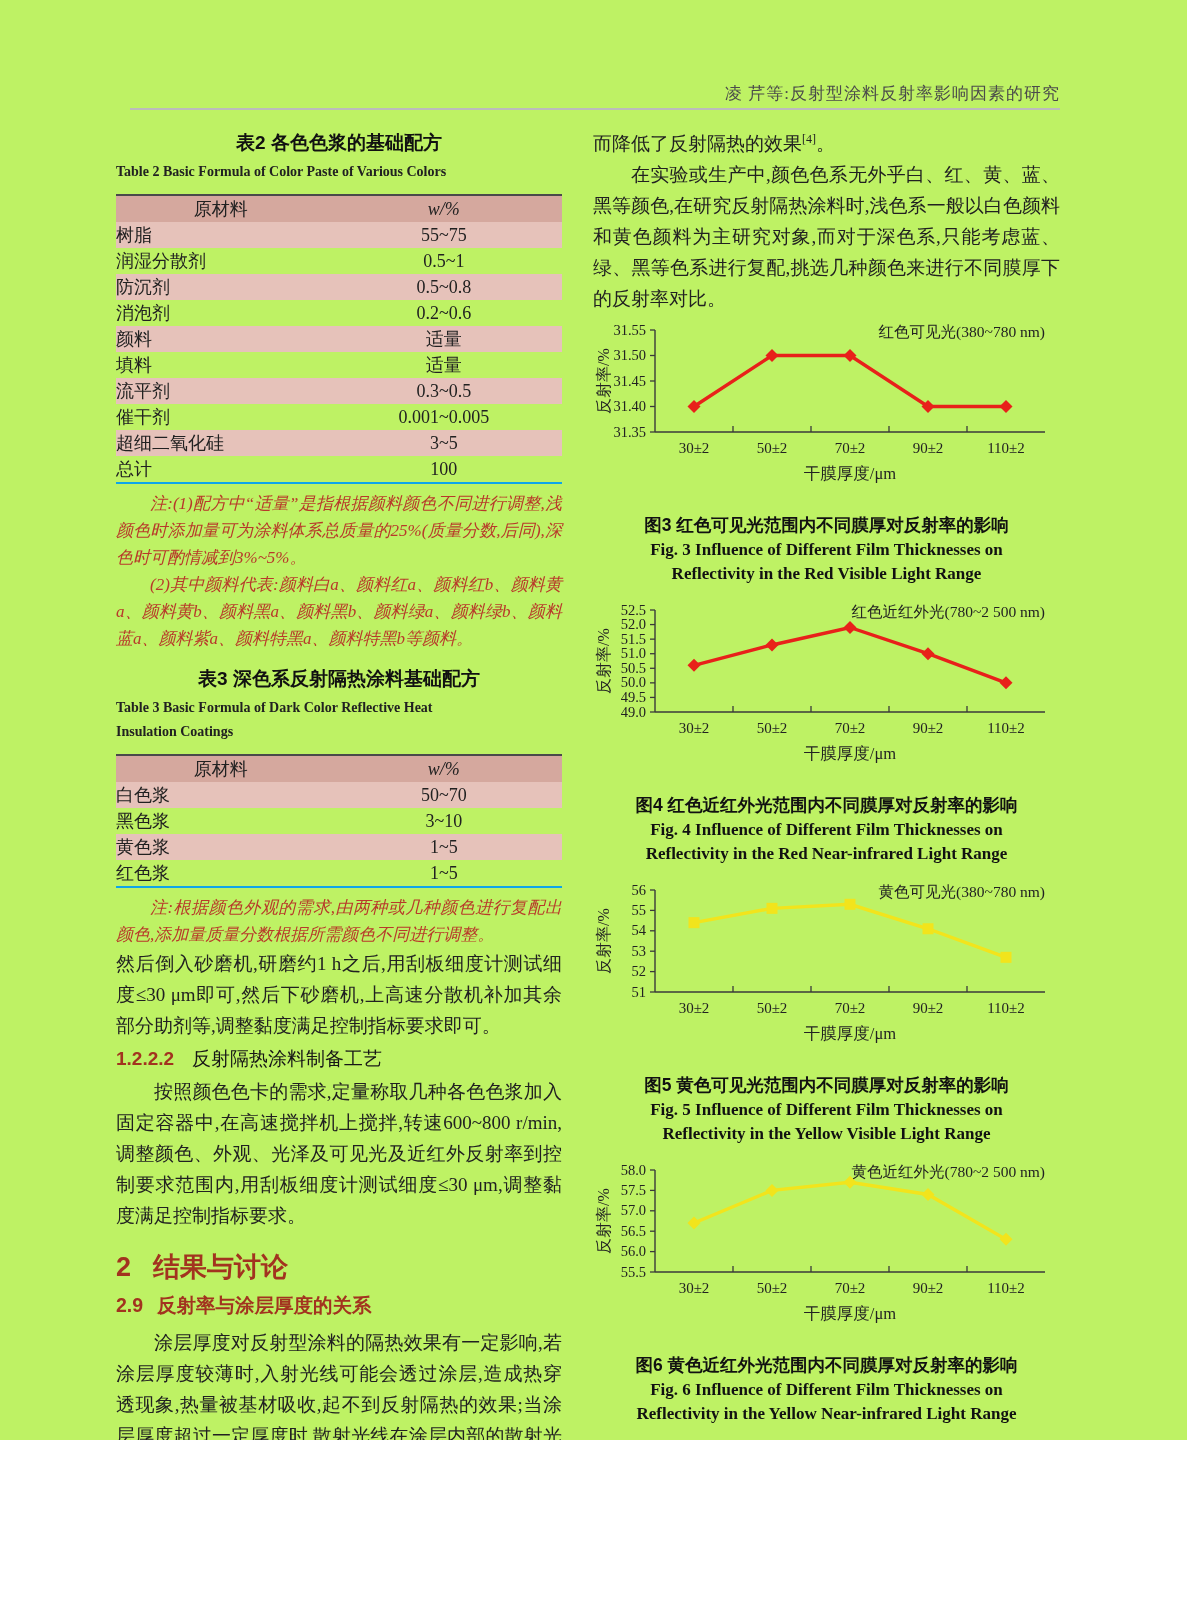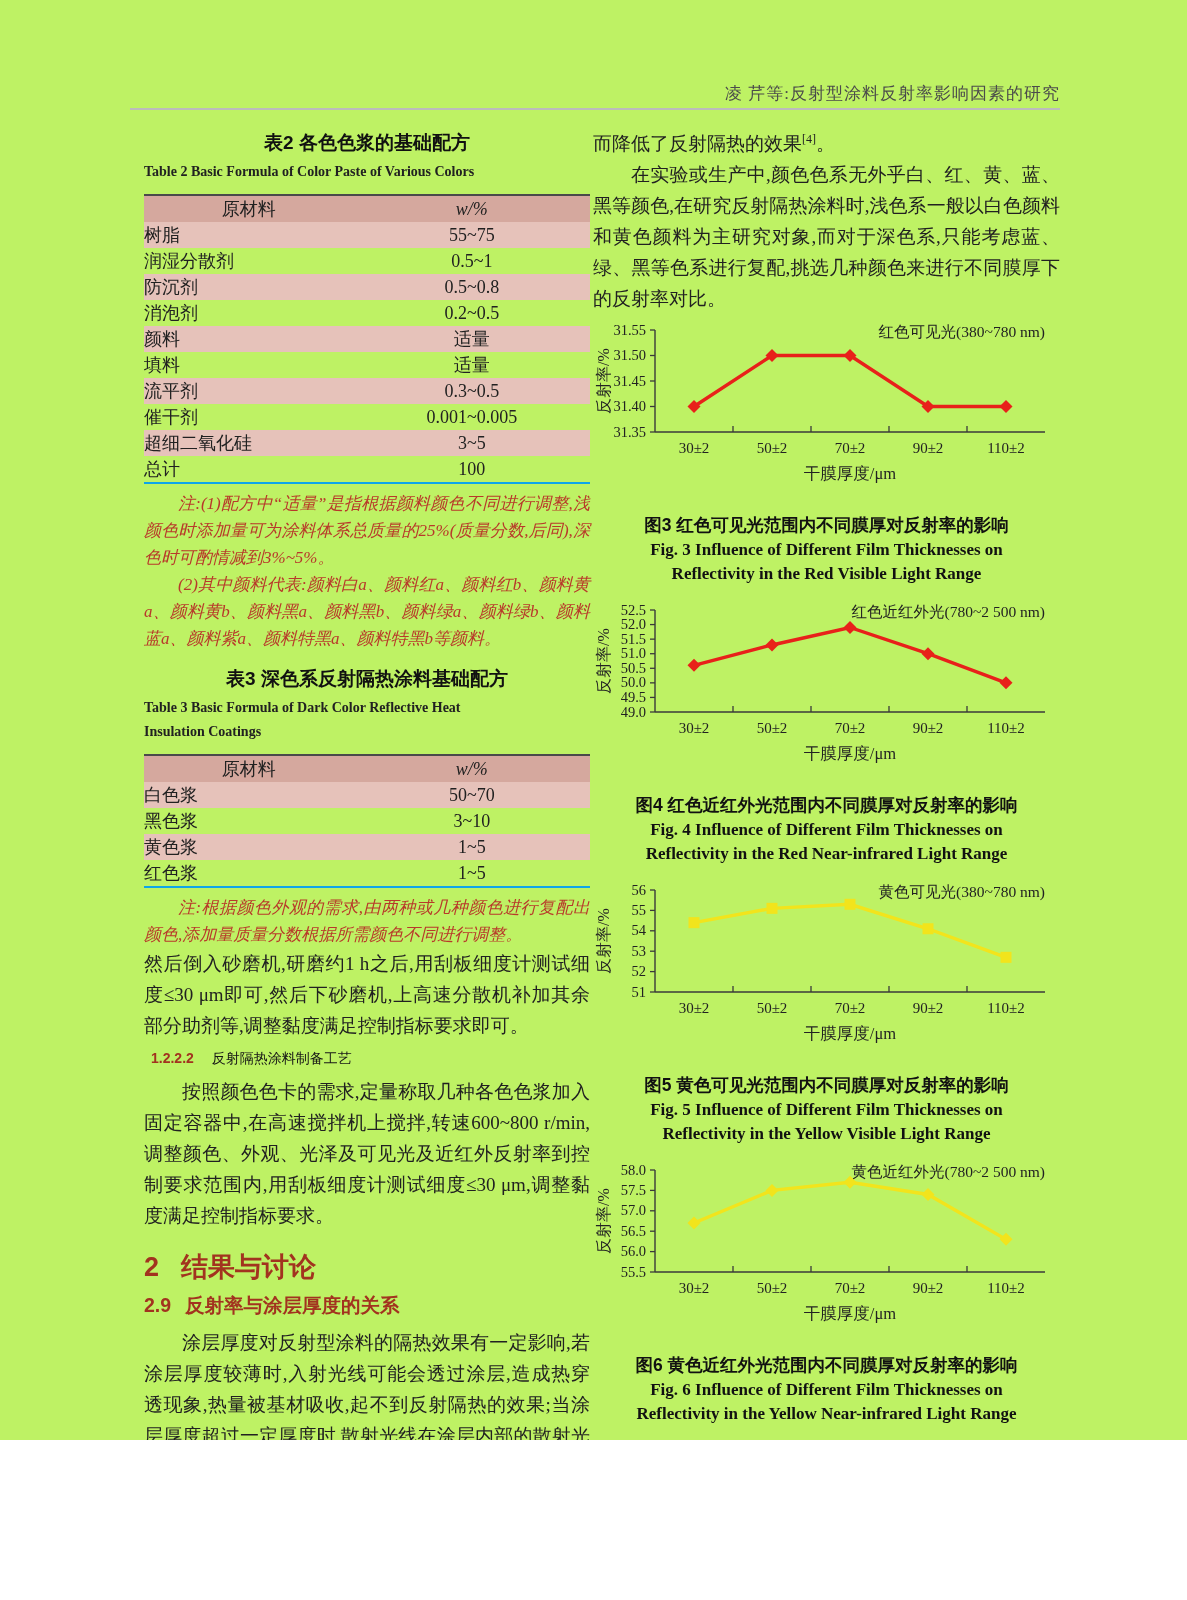--- a/index.html
+++ b/index.html
@@ -4,21 +4,21 @@
 <style>
   html,body{margin:0;padding:0;background:#ffffff;}
   .page{position:relative;width:1187px;height:1440px;background:#bef264;overflow:hidden;
         font-family:"Liberation Serif","DejaVu Serif",serif;color:#212121;padding-left:8px;}
   
   .running-head{position:absolute;top:82px;left:130px;width:930px;text-align:right;
         font-size:17px;color:#4b4b4b;letter-spacing:1px;}
   .head-rule{position:absolute;top:108px;left:130px;width:930px;height:2px;background:#bcbcbc;}
   
   .col{position:absolute;top:128px;}
-  .col-left{left:144px;width:446px;}
+  .col-left{left:116px;width:446px;}
   .col-right{left:593px;width:467px;}
   
   p.body{margin:0;font-size:19px;line-height:31px;text-align:justify;}
   p.body.indent{text-indent:2em;}
   sup.ref{font-size:12px;vertical-align:super;line-height:0;}
   
   .tbl-cap-cn{margin:2px 0 4px 0;text-align:center;font-size:19px;font-weight:700;
         font-family:"Liberation Sans","DejaVu Sans",sans-serif;color:#111;}
   .tbl-cap-en{margin:0 0 10px 0;text-align:left;font-size:14px;font-weight:700;line-height:24px;}
   
@@ -29,21 +29,21 @@
   td.cell-val{text-align:center;}
   tr.tbl-head{background:#d5a89e;}
   tr.tbl-head td{text-align:center;padding-left:0;}
   tr.tbl-head td.cell-val{font-style:italic;}
   tbody tr:nth-child(even){background:#e6c2ba;}
   
   .note{margin:6px 0 0 0;color:#b8392a;font-size:17px;line-height:27px;text-align:justify;
         font-style:italic;}
   .note p{margin:0;text-indent:2em;}
   
-  .h4{margin:2px 7px;font-size:14px;line-height:31px;
+  .h4{margin:2px 0;font-size:19px;line-height:31px;
         font-family:"Liberation Sans","DejaVu Sans",sans-serif;}
   .h4 .num{color:#a2331f;font-weight:700;margin-right:18px;}
   .h4 .t{color:#161616;}
   .h2{margin:18px 0 6px 0;font-size:27px;line-height:36px;font-weight:700;color:#a2331f;
         font-family:"Liberation Sans","DejaVu Sans",sans-serif;}
   .h2 .num{margin-right:22px;}
   .h3{margin:4px 0 8px 0;font-size:19.5px;line-height:28px;font-weight:700;color:#a2331f;
         font-family:"Liberation Sans","DejaVu Sans",sans-serif;}
   .h3 .num{margin-right:14px;}
   .gap-t3{margin-top:14px;}
@@ -91,21 +91,21 @@
         <tr>
             <td class="cell-name">润湿分散剂</td>
             <td class="cell-val">0.5~1</td>
           </tr>
         <tr>
             <td class="cell-name">防沉剂</td>
             <td class="cell-val">0.5~0.8</td>
           </tr>
         <tr>
             <td class="cell-name">消泡剂</td>
-            <td class="cell-val">0.2~0.5</td>
+            <td class="cell-val">0.2~0.6</td>
           </tr>
         <tr>
             <td class="cell-name">颜料</td>
             <td class="cell-val">适量</td>
           </tr>
         <tr>
             <td class="cell-name">填料</td>
             <td class="cell-val">适量</td>
           </tr>
         <tr>

